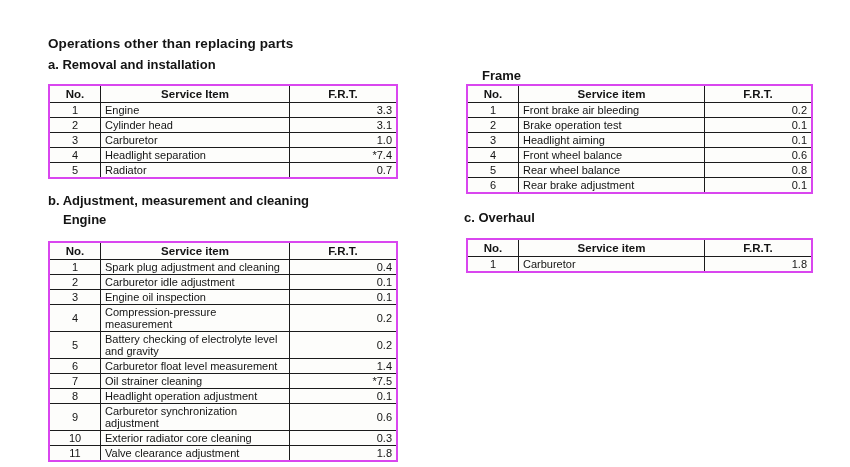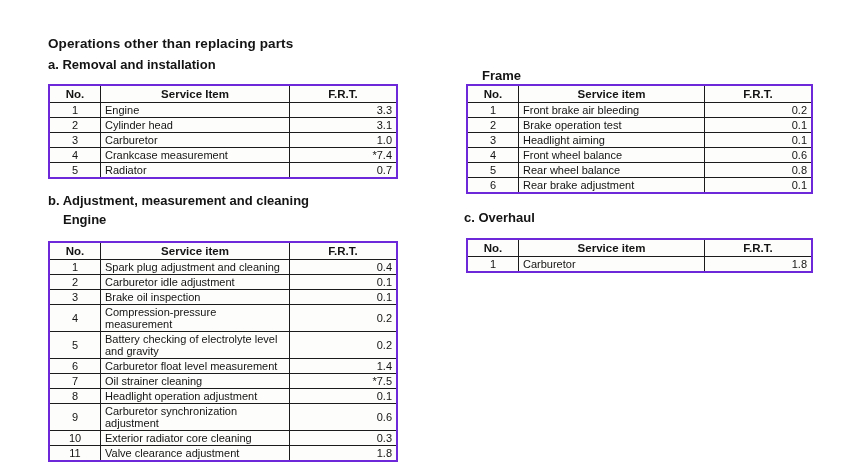--- a/index.html
+++ b/index.html
@@ -32,21 +32,21 @@
   .sec-a   { left: 48px;  top: 57px;  }
   .sec-b   { left: 48px;  top: 193px; }
   .sec-b-sub { left: 63px; top: 212px; }
   .frame-label { left: 482px; top: 68px; }
   .sec-c   { left: 464px; top: 210px; text-align: right; }
 
   table.frt-table {
     position: absolute;
     border-collapse: collapse;
     table-layout: fixed;
-    border: 2px solid #6d28d9;
+    border: 2px solid #d946ef;
     background: #fdfdfb;
     font-size: 11px;
   }
   table.frt-table th,
   table.frt-table td {
     border: 1px solid #1b1b1b;
     padding: 1px 4px;
     line-height: 12px;
     overflow: hidden;
   }
@@ -96,21 +96,21 @@
           <td class="col-item">Cylinder head</td>
           <td class="col-frt">3.1</td>
         </tr>
         <tr>
           <td class="col-no">3</td>
           <td class="col-item">Carburetor</td>
           <td class="col-frt">1.0</td>
         </tr>
         <tr>
           <td class="col-no">4</td>
-          <td class="col-item">Crankcase measurement</td>
+          <td class="col-item">Headlight separation</td>
           <td class="col-frt">*7.4</td>
         </tr>
         <tr>
           <td class="col-no">5</td>
           <td class="col-item">Radiator</td>
           <td class="col-frt">0.7</td>
         </tr>
       </tbody>
     </table>
 
@@ -132,21 +132,21 @@
           <td class="col-item">Spark plug adjustment and cleaning</td>
           <td class="col-frt">0.4</td>
         </tr>
         <tr>
           <td class="col-no">2</td>
           <td class="col-item">Carburetor idle adjustment</td>
           <td class="col-frt">0.1</td>
         </tr>
         <tr>
           <td class="col-no">3</td>
-          <td class="col-item">Brake oil inspection</td>
+          <td class="col-item">Engine oil inspection</td>
           <td class="col-frt">0.1</td>
         </tr>
         <tr>
           <td class="col-no">4</td>
           <td class="col-item">Compression-pressure measurement</td>
           <td class="col-frt">0.2</td>
         </tr>
         <tr>
           <td class="col-no">5</td>
           <td class="col-item">Battery checking of electrolyte level and gravity</td>

